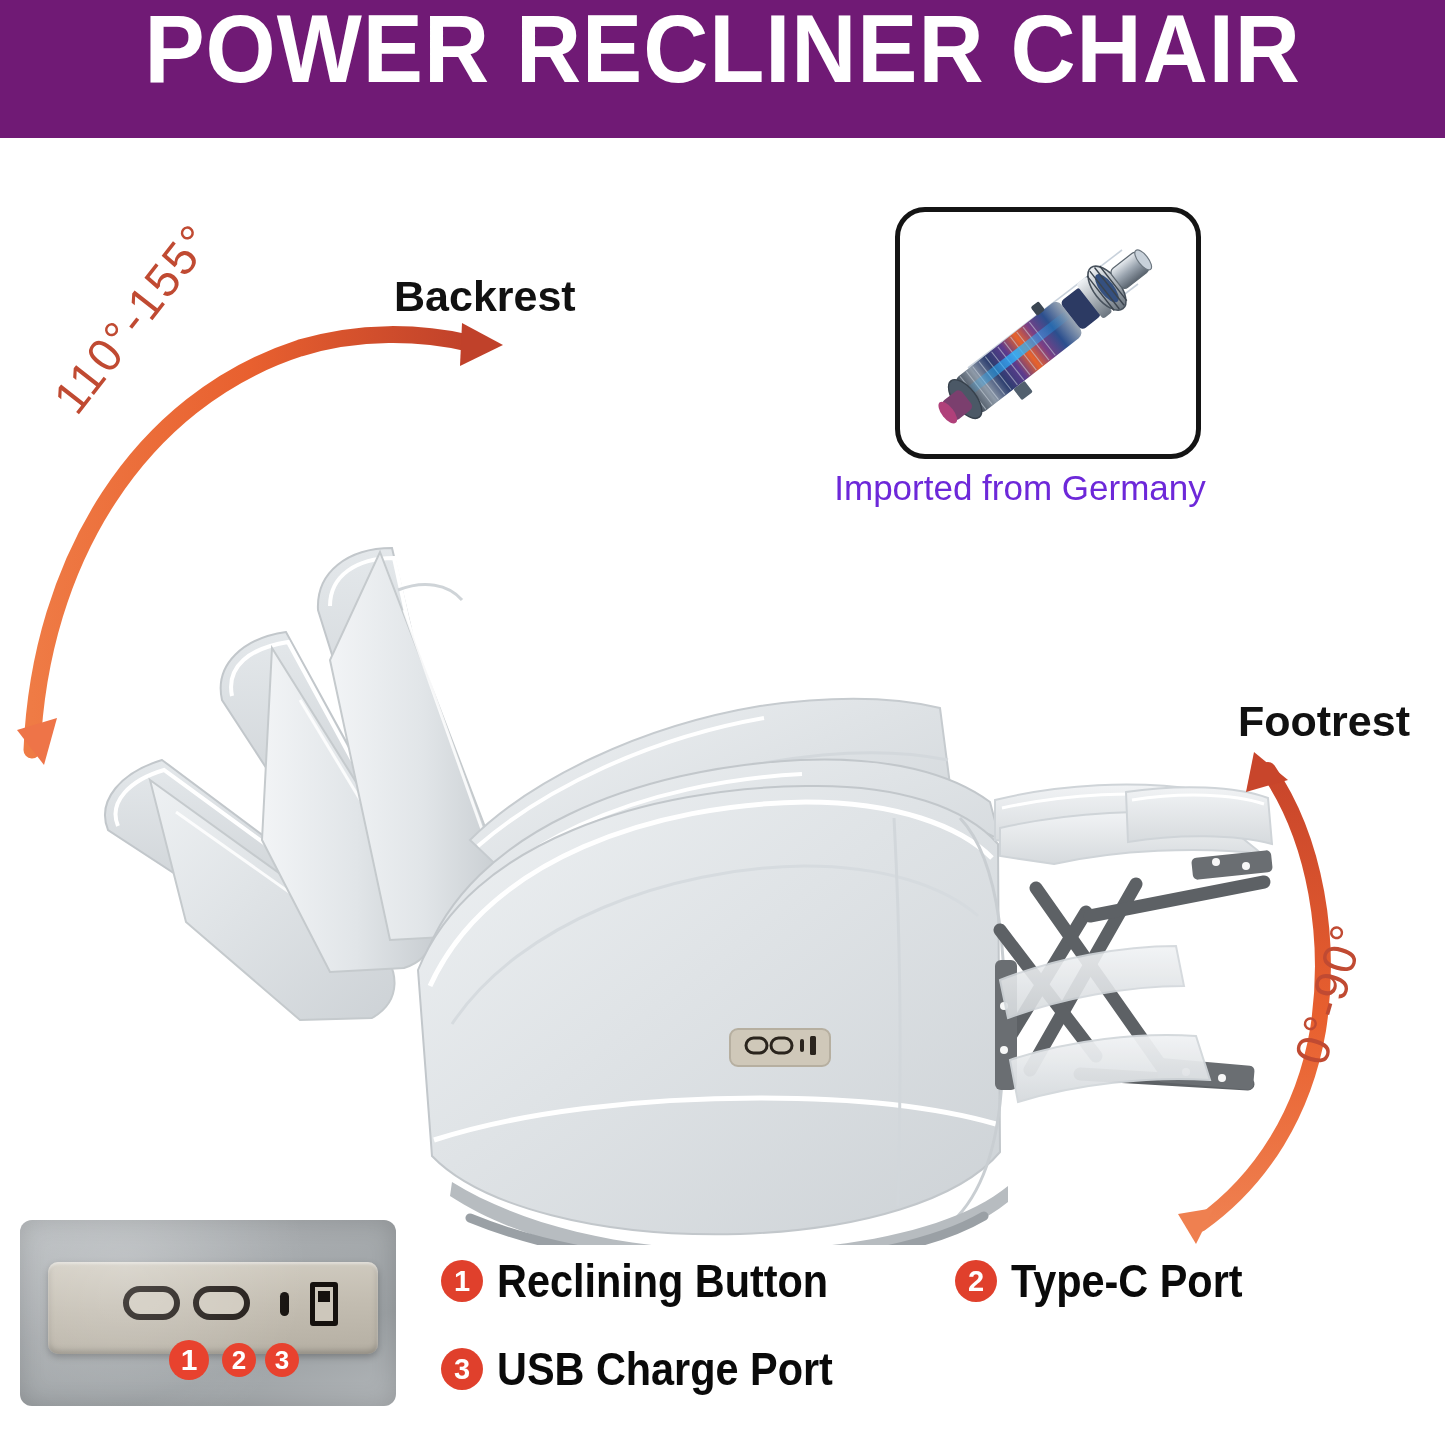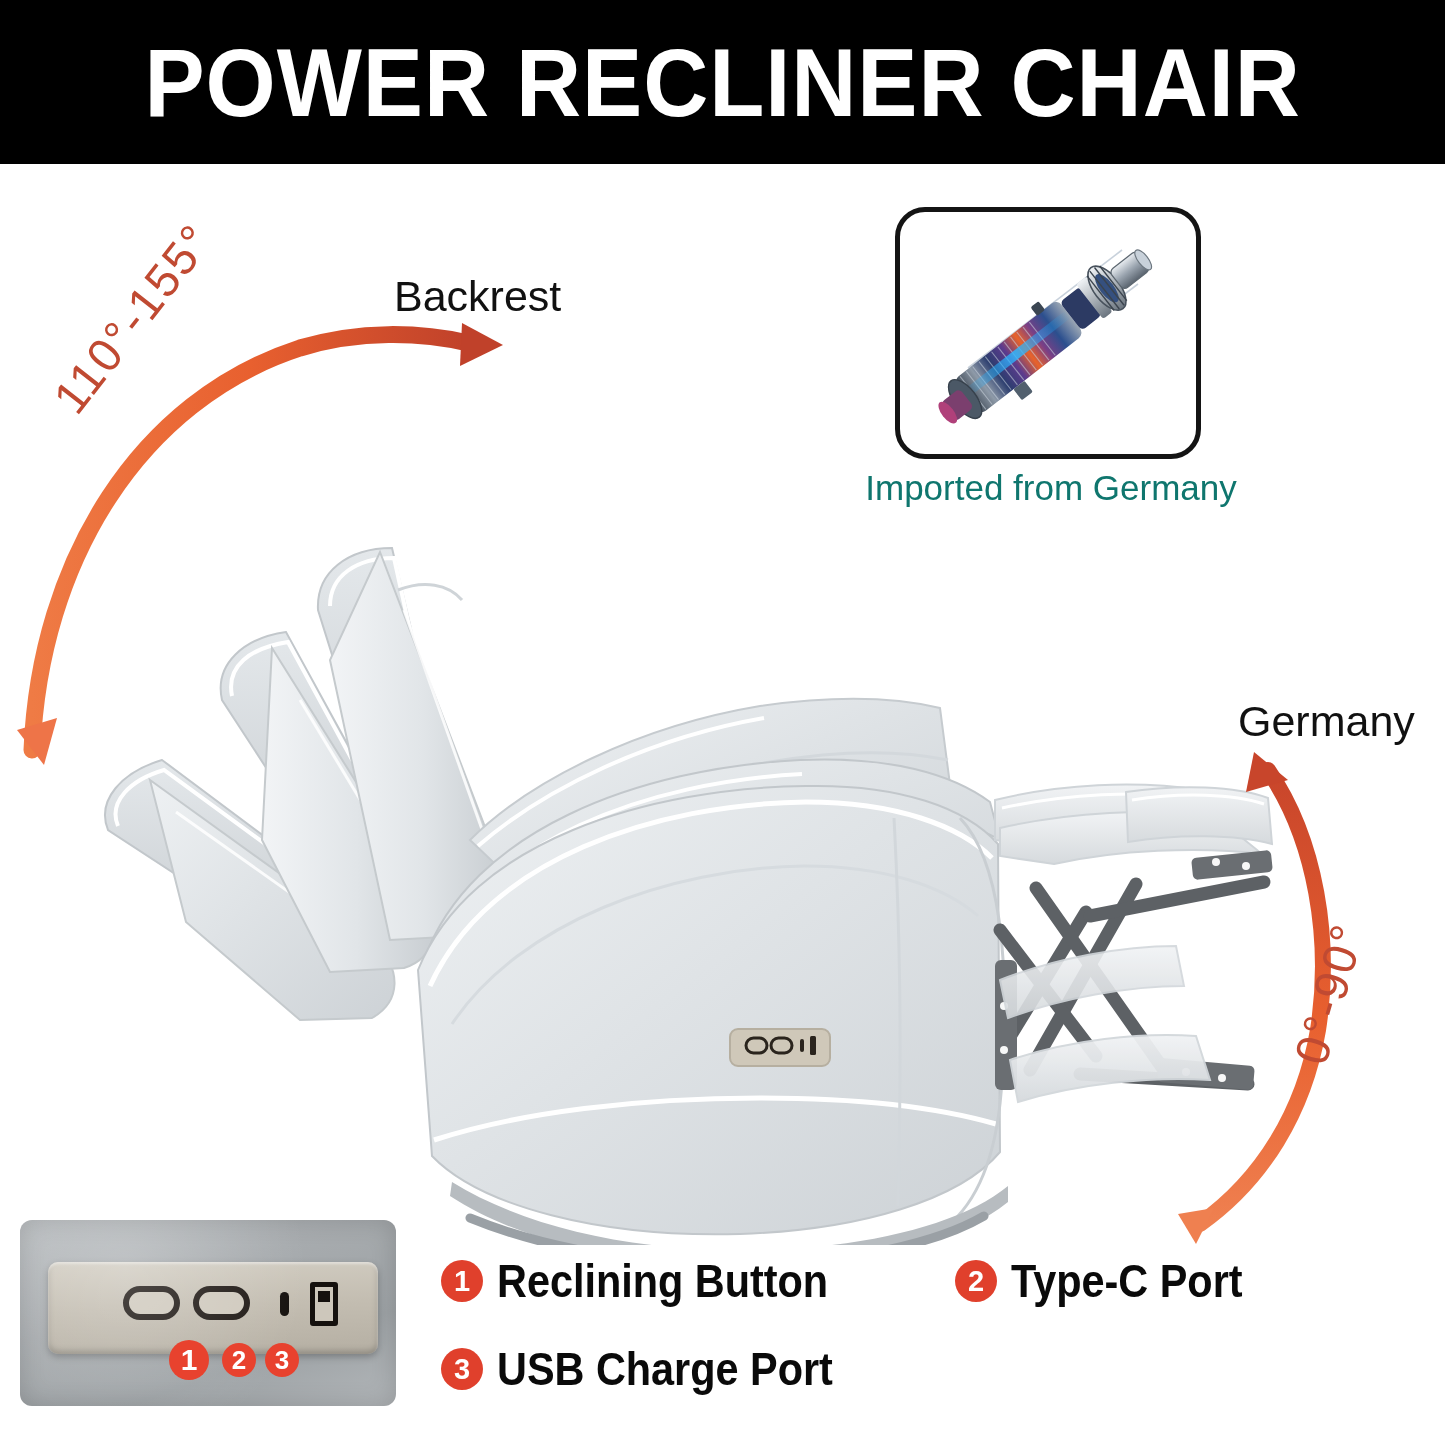--- a/index.html
+++ b/index.html
@@ -1,44 +1,44 @@
 <!DOCTYPE html>
 <html><head>
 <meta charset="utf-8">
 <style>
   html,body{margin:0;padding:0;background:#fff;}
   body{width:1445px;height:1445px;position:relative;overflow:hidden;
        font-family:"Liberation Sans","DejaVu Sans",sans-serif;}
 
   
-  #header-banner{position:absolute;left:0;top:0;width:1445px;height:164px;
-    background:#000000;display:flex;align-items:center;justify-content:center;}
+  #header-banner{position:absolute;left:0;top:0;width:1445px;height:138px;
+    background:#701a75;display:flex;justify-content:center;}
   #header-title{color:#ffffff;font-weight:bold;font-size:97px;line-height:1;
     letter-spacing:1px;transform:scaleX(.93);transform-origin:center;
     white-space:nowrap;font-family:"Liberation Sans","DejaVu Sans",sans-serif;}
 
   
   .plain-label{position:absolute;color:#111;font-size:43px;white-space:nowrap;
-    font-family:"Liberation Sans","DejaVu Sans",sans-serif;}
+    font-family:"Liberation Sans","DejaVu Sans",sans-serif;font-weight:bold;}
 
   #backrest-label{left:394px;top:272px;}
   #footrest-label{left:1238px;top:697px;}
 
   
   .angle-text{position:absolute;color:#c04a32;font-size:47px;font-weight:normal;
     white-space:nowrap;letter-spacing:2px;}
   #backrest-angle{left:42px;top:390px;transform:rotate(-52deg);transform-origin:left top;}
   #footrest-angle{left:1283px;top:1055px;transform:rotate(-74deg);transform-origin:left top;}
 
   
   #motor-inset{position:absolute;left:895px;top:207px;width:296px;height:242px;
     border:5px solid #141414;border-radius:30px;background:#fff;overflow:hidden;}
   #motor-art{position:absolute;left:0;top:0;width:100%;height:100%;}
-  #motor-caption{position:absolute;left:812px;top:466px;width:478px;text-align:center;
-    color:#0f766e;font-size:35px;line-height:1.28;}
+  #motor-caption{position:absolute;left:781px;top:466px;width:478px;text-align:center;
+    color:#6d28d9;font-size:35px;line-height:1.28;}
   #motor-caption div{white-space:nowrap;}
 
   
   #chair-illustration{position:absolute;left:0px;top:140px;width:1445px;height:1105px;}
 
   
   #panel-inset{position:absolute;left:20px;top:1220px;width:376px;height:186px;
     border-radius:12px;overflow:hidden;
     background:linear-gradient(160deg,#b9bdc0 0%,#a7abae 38%,#9ea3a6 70%,#b2b6b9 100%);
     box-shadow:inset 0 0 26px rgba(0,0,0,.16);}
@@ -228,21 +228,21 @@
 
   <g>
     <path d="M1268 630 C 1316 700 1332 800 1318 890 C 1304 972 1262 1040 1200 1084" fill="none" stroke="url(#gArrow2)" stroke-width="16" stroke-linecap="round"></path>
     <polygon points="1254,612 1288,640 1246,652" fill="#c8452b"></polygon>
     <polygon points="1178,1074 1214,1068 1196,1104" fill="#ef8050"></polygon>
   </g>
 </svg>
 </div>
 
 <div class="plain-label" id="backrest-label">Backrest</div>
-<div class="plain-label" id="footrest-label">Germany</div>
+<div class="plain-label" id="footrest-label">Footrest</div>
 
 <div class="angle-text" id="backrest-angle">110°-155°</div>
 <div class="angle-text" id="footrest-angle">0°-90°</div>
 
 <div id="motor-inset">
   <svg id="motor-art" viewBox="0 0 296 242" xmlns="http://www.w3.org/2000/svg">
     <defs>
       <linearGradient id="mBody" x1="0" y1="0" x2="1" y2="0">
         <stop offset="0" stop-color="#3a4450"></stop>
         <stop offset="0.16" stop-color="#8e9aa8"></stop>

